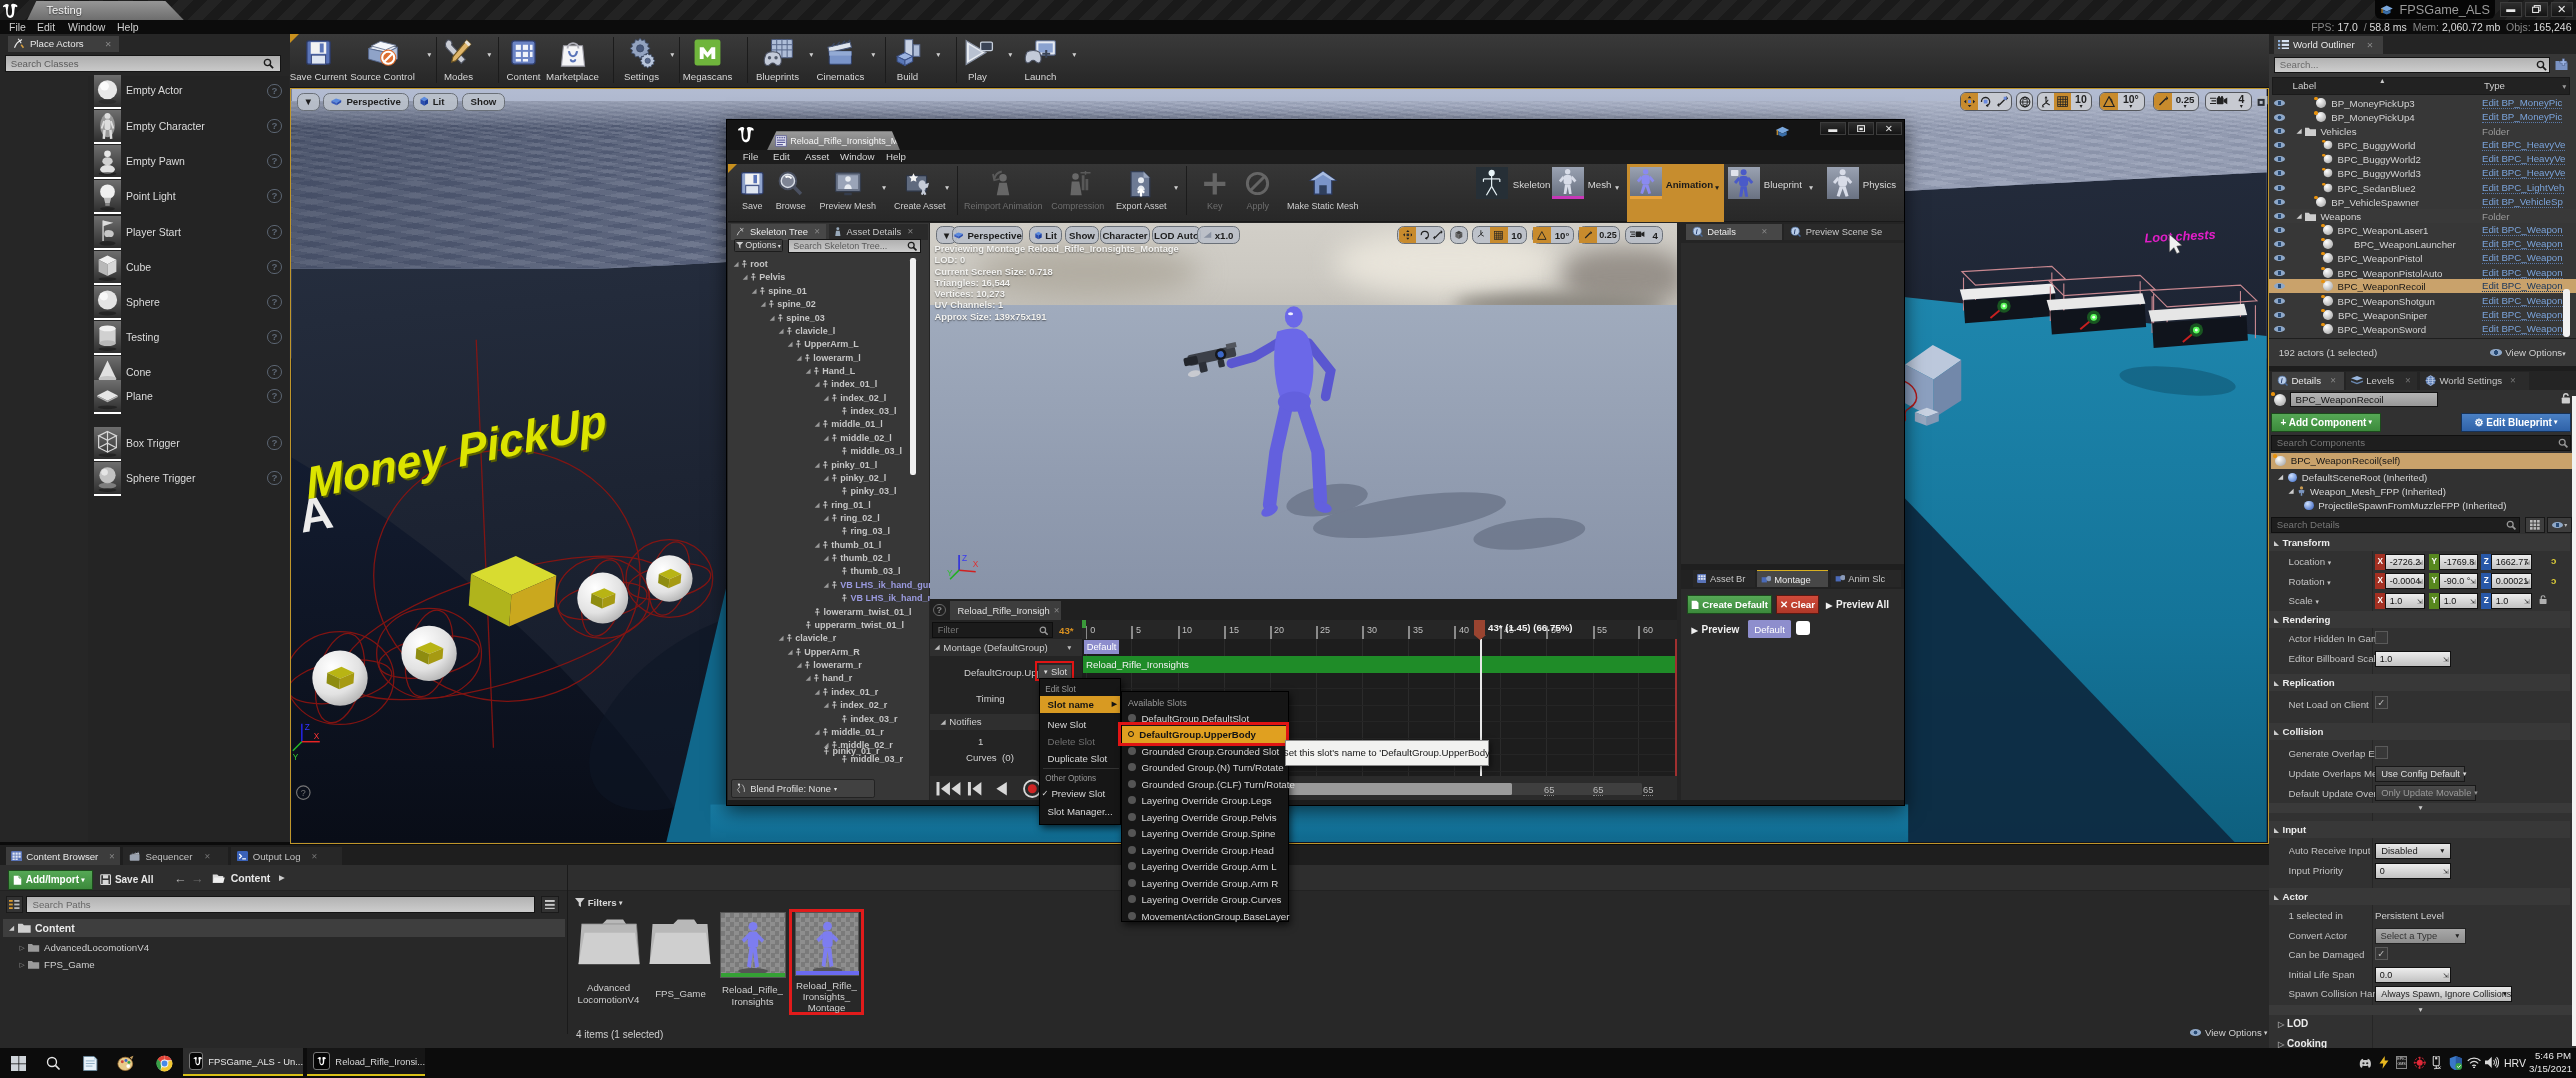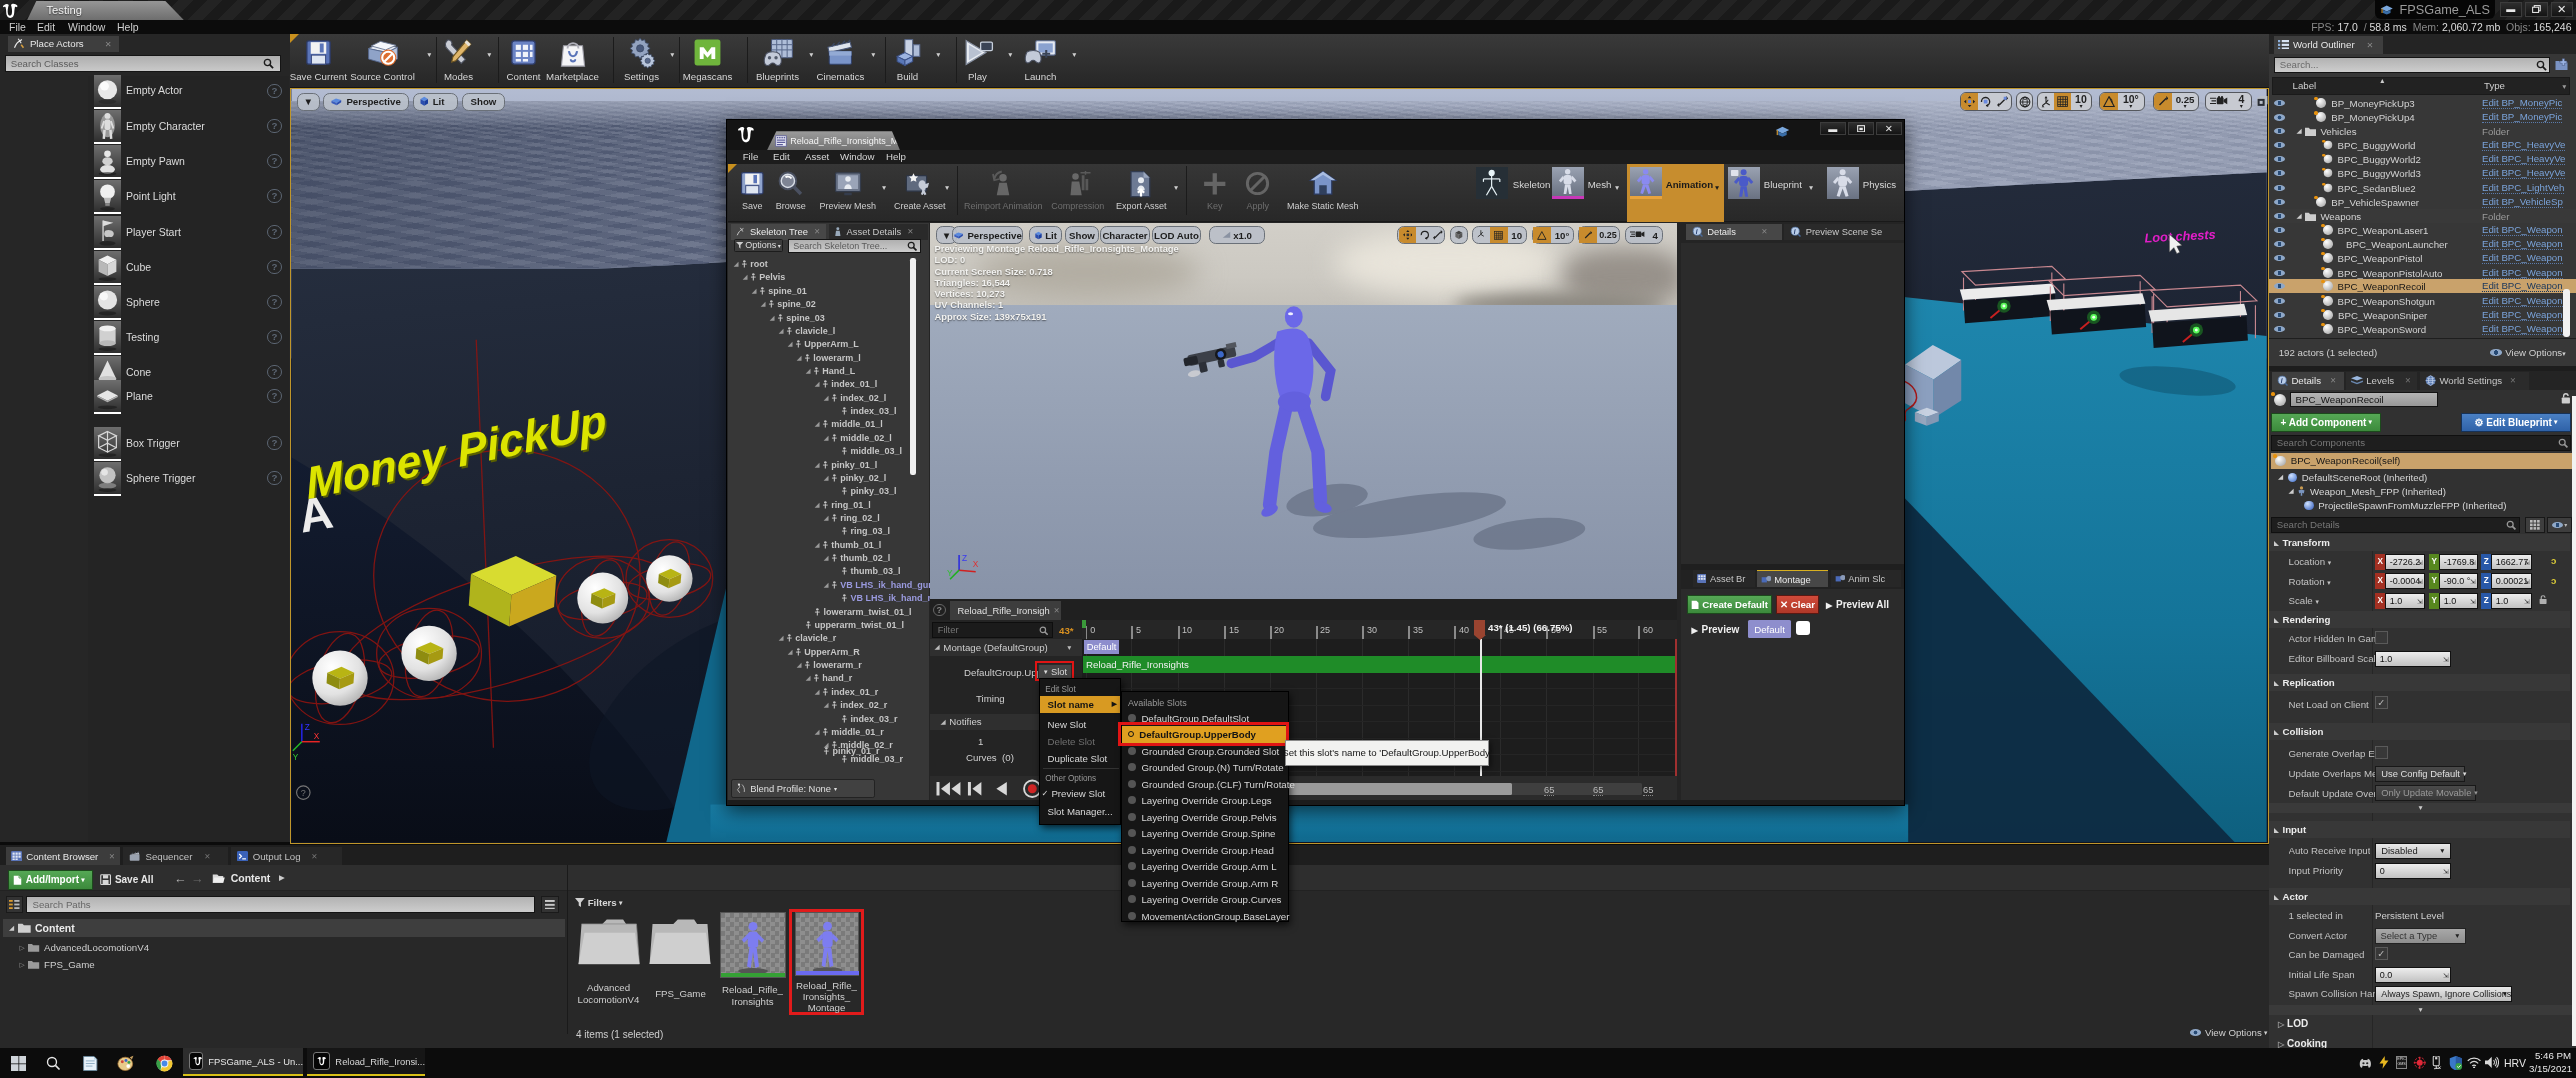--- a/index.html
+++ b/index.html
@@ -782,21 +782,21 @@
       </div>
     <div class="worow" style="top:127px">
         <span class="eye"></span>
         <span class="sphico" style="margin-left:38px"></span>
         <span style="margin-left:4.5px">BPC_WeaponLaser1</span>
         <span class="wolink">Edit BPC_Weapon</span>
       </div>
     <div class="worow" style="top:141px">
         <span class="eye"></span>
         <span class="sphico" style="margin-left:38px"></span>
-        <span style="margin-left:13px">BPC_WeaponLauncher</span>
+        <span style="margin-left:21px">BPC_WeaponLauncher</span>
         <span class="wolink">Edit BPC_Weapon</span>
       </div>
     <div class="worow" style="top:155px">
         <span class="eye"></span>
         <span class="sphico" style="margin-left:38px"></span>
         <span style="margin-left:4.5px">BPC_WeaponPistol</span>
         <span class="wolink">Edit BPC_Weapon</span>
       </div>
     <div class="worow" style="top:170px">
         <span class="eye"></span>
@@ -1684,21 +1684,21 @@
           <path d="M15 4 L9 8 L9 11 L15 7 Z" fill="#2a4daf"></path>
         </svg>Perspective</div>
   <div class="pvbtn" style="left:99px;width:33px"><svg width="9" height="9" viewBox="0 0 14 14" style="margin-right:2.2px">
           <path d="M2 4 L7 1 L12 4 L7 7 Z" fill="#5a8adf"></path>
           <path d="M2 4 L7 7 L7 13 L2 10 Z" fill="#2a4daf"></path>
           <path d="M12 4 L7 7 L7 13 L12 10 Z" fill="#1a3d9f"></path>
         </svg>Lit</div>
   <div class="pvbtn" style="left:135px;width:34px">Show</div>
   <div class="pvbtn" style="left:170px;width:50px">Character</div>
   <div class="pvbtn" style="left:222px;width:49px">LOD Auto</div>
-  <div class="pvbtn" style="left:279px;width:56px"><svg width="9" height="7.5" viewBox="0 0 12 10" style="margin-right:2.2px">
+  <div class="pvbtn" style="left:267px;width:43px"><svg width="9" height="7.5" viewBox="0 0 12 10" style="margin-right:2.2px">
           <path d="M1 9 L11 9 L11 1 Z" fill="#8a92a2"></path>
         </svg>x1.0</div>
   <div class="pvbtn" style="left:467px;width:48px;padding:0;overflow:hidden">
         <span class="flex" style="width:16.5px;height:100%;background:#c88b2d;justify-content:center;flex:none">
           <svg width="9.7" height="9.7" viewBox="0 0 15 15">
             <path d="M7.5 0 L10 3 L5 3 Z M7.5 15 L10 12 L5 12 Z M0 7.5 L3 5 L3 10 Z M15 7.5 L12 5 L12 10 Z" fill="#222"></path>
             <rect x="5.5" y="5.5" width="4" height="4" fill="#333"></rect>
           </svg>
         </span>
         <svg width="9.7" height="9.7" viewBox="0 0 15 15" style="margin-left:3.7px">

